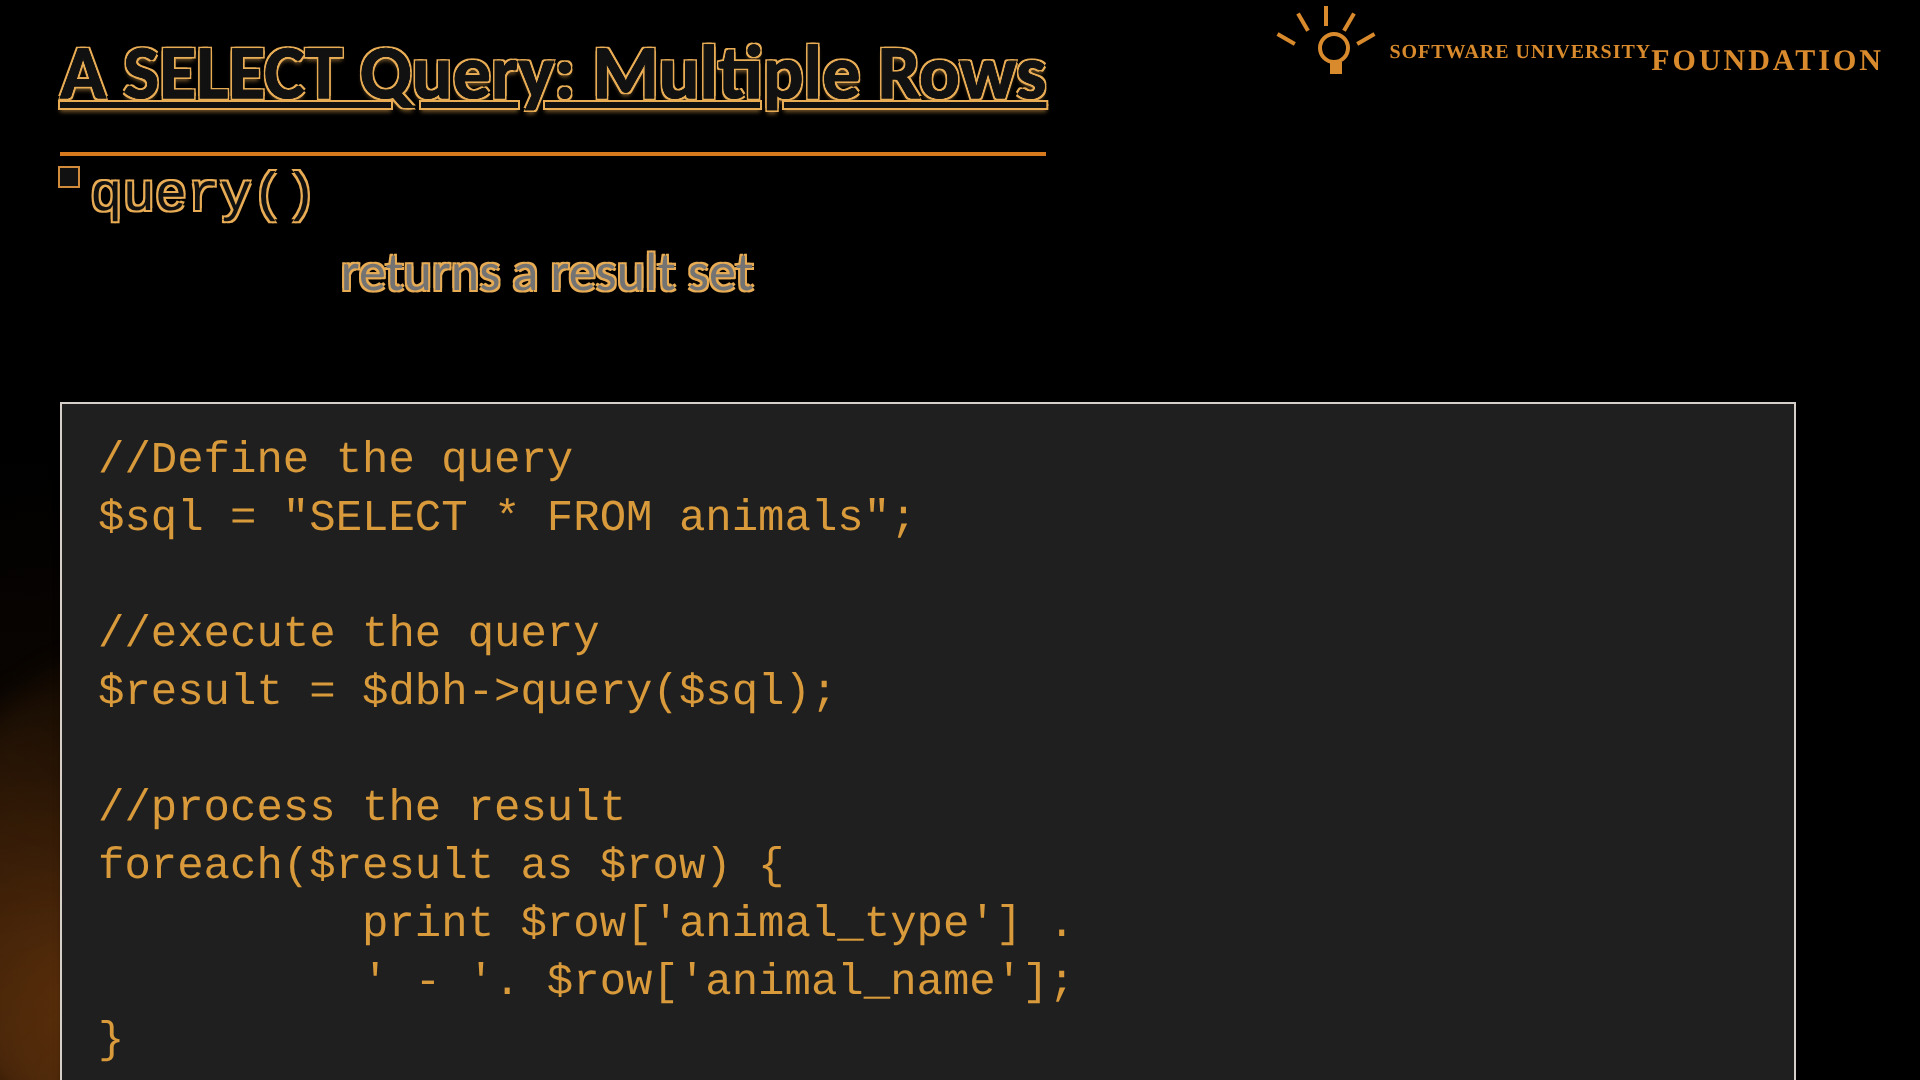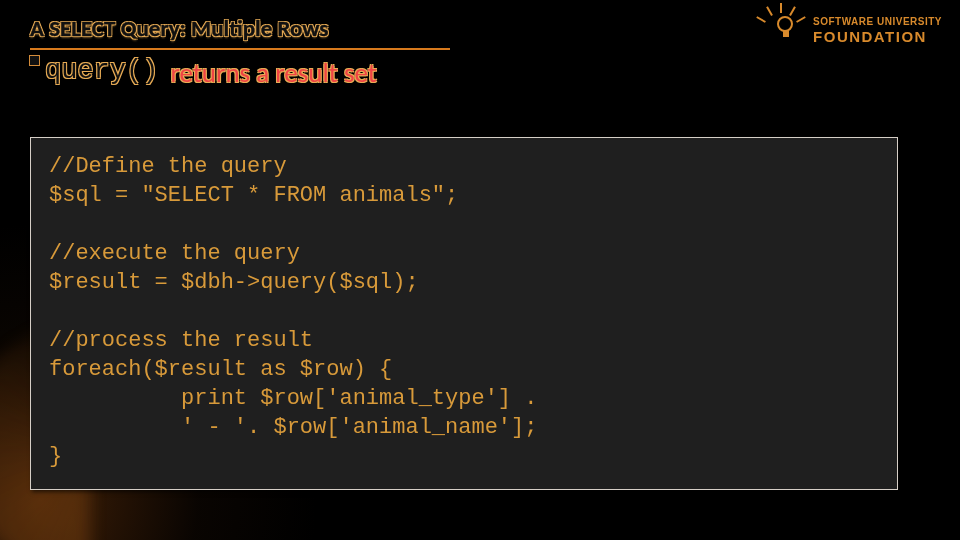--- a/index.html
+++ b/index.html
@@ -27,34 +27,35 @@
     background: conic-gradient(from 180deg, rgba(200,110,30,0.25), transparent 60%);
     filter: blur(8px);
   }
   .slide {
     position: relative;
     width: 100%;
     height: 100%;
     padding: 14px 30px 0 30px;
   }
   .title {
-    font-size: 23px;
+    font-size: 38px;
     font-weight: 700;
     color: #111;
     -webkit-text-stroke: 0.4px #111;
     text-shadow:
       -1px -1px 0 #e8ac55,
        1px -1px 0 #e8ac55,
       -1px  1px 0 #e8ac55,
        1px  1px 0 #e8ac55,
        0 2px 2px rgba(232,172,85,0.5);
     border-bottom: 2px solid #d77a1d;
-    padding-bottom: 6px;
+    padding-bottom: 16px;
     display: inline-block;
     min-width: 420px;
+    text-decoration: underline;
   }
   .bullet-line {
     margin-top: 6px;
     display: flex;
     align-items: flex-start;
     gap: 6px;
   }
   .bullet-sq {
     width: 9px; height: 9px;
     background: #111;
@@ -66,27 +67,28 @@
     font-size: 27px;
     color: #111;
     text-shadow:
       -1px -1px 0 #e8ac55,
        1px -1px 0 #e8ac55,
       -1px  1px 0 #e8ac55,
        1px  1px 0 #e8ac55;
   }
   .bullet-text {
     font-size: 27px;
-    color: #ef4444;
+    color: #737373;
     text-shadow:
       -1px -1px 0 #e8ac55,
        1px -1px 0 #e8ac55,
       -1px  1px 0 #e8ac55,
        1px  1px 0 #e8ac55;
     margin-left: 6px;
+    margin-top: 36px;
   }
   .code-block {
     margin-top: 48px;
     border: 1.5px solid #d6cfc7;
     background: #1f1f1f;
     padding: 14px 18px 18px 18px;
     font-family: Consolas, 'Courier New', monospace;
     font-size: 22px;
     line-height: 1.32;
     color: #d89a3a;
@@ -128,23 +130,23 @@
   }
   .logo-rays span {
     position: absolute;
     width: 10px; height: 2px;
     background: #d88a2c;
     left: 20px; top: 20px;
     transform-origin: -4px 1px;
   }
   .logo-text {
     display: flex;
-    flex-direction: column;
+    flex-direction: row;
     line-height: 1;
-    font-family: Liberation Sans, sans-serif;
+    font-family: Liberation Serif, serif;
   }
   .logo-text .l1 { font-size: 10px; font-weight: 700; letter-spacing: 0.5px; }
   .logo-text .l2 { font-size: 15px; font-weight: 700; letter-spacing: 1.5px; margin-top: 2px; }
 </style>
 </head>
 <body>
 
 <div class="bg-swirl"></div>
 
 <div class="slide">

